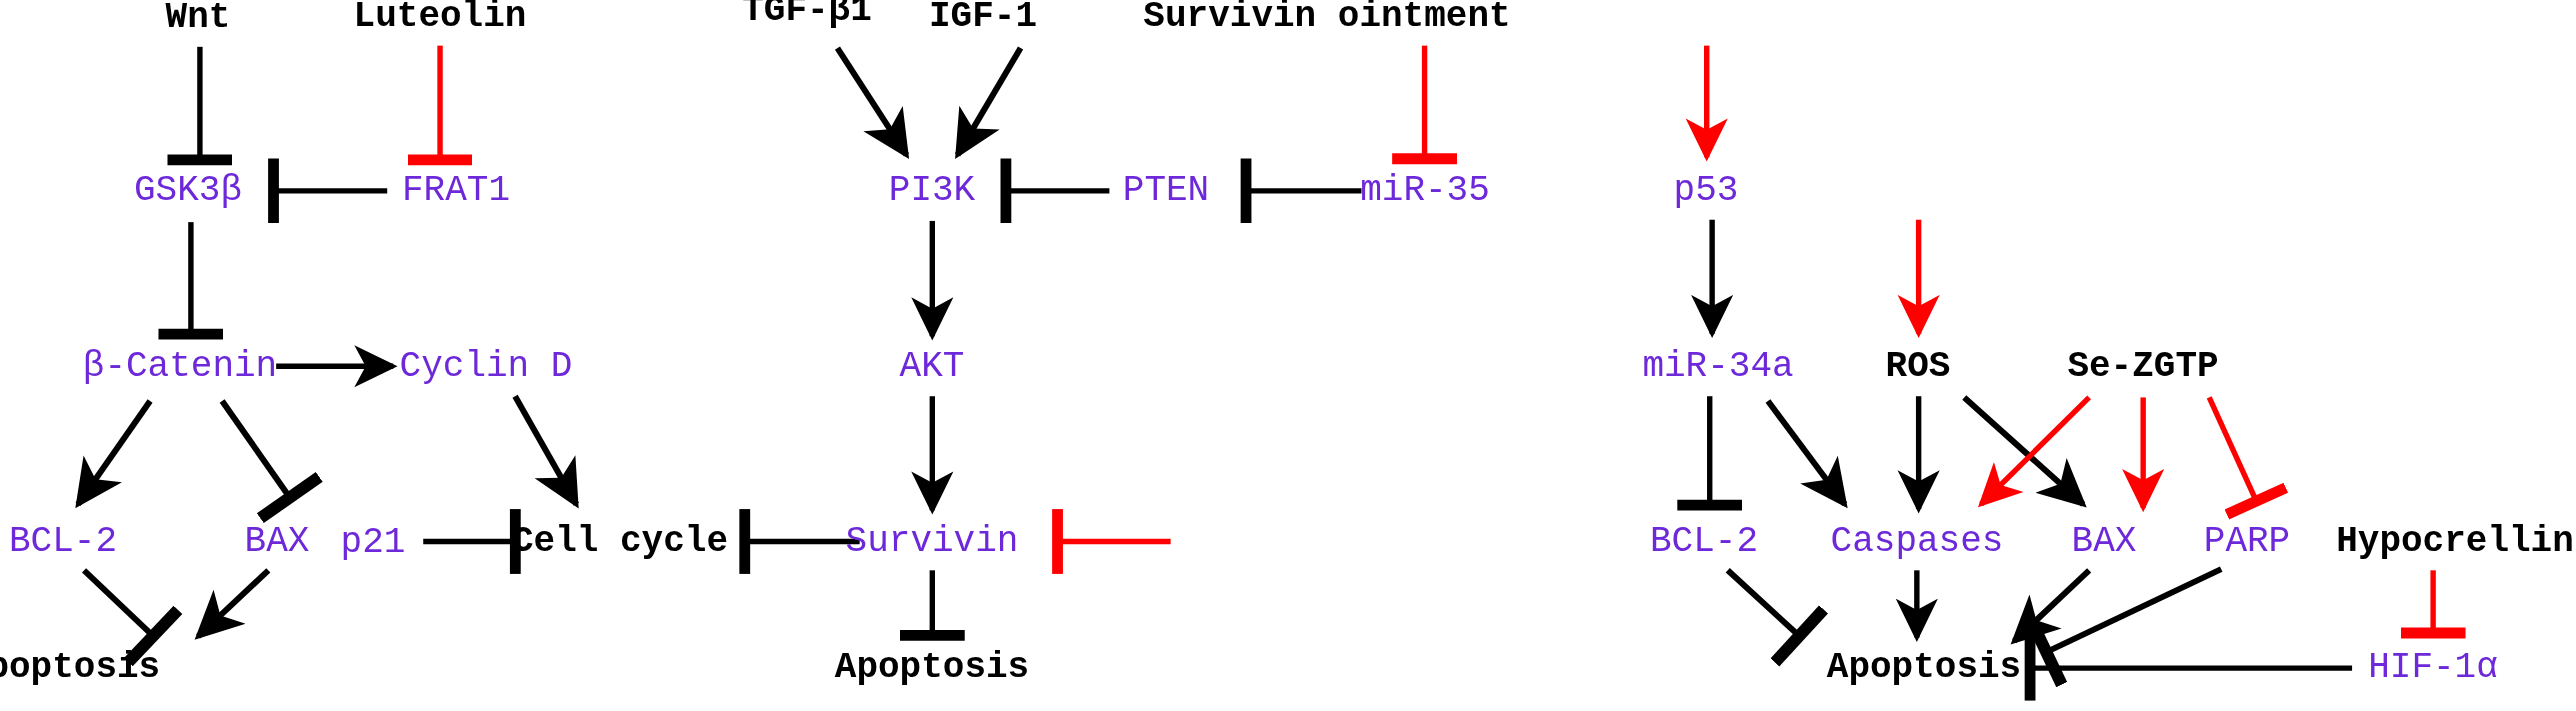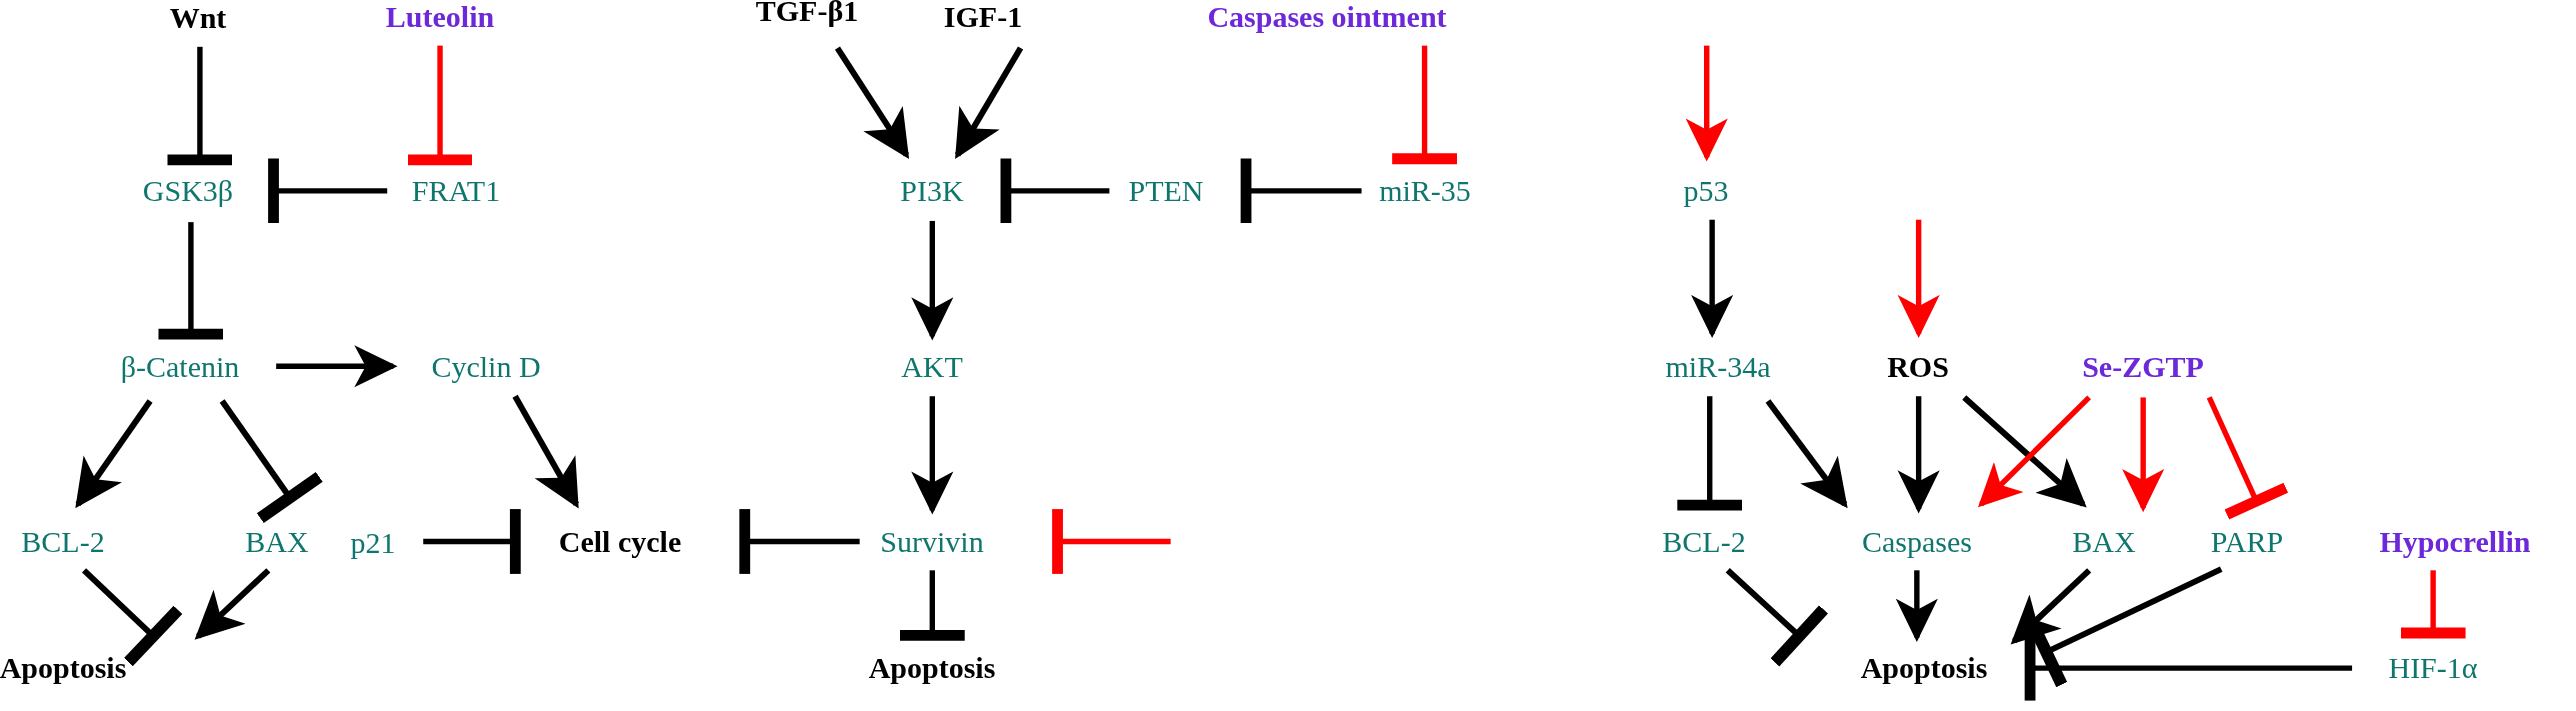--- a/index.html
+++ b/index.html
@@ -1,23 +1,23 @@
 <!DOCTYPE html>
 <html style="font-size:9.6px"><head>
 <meta charset="utf-8">
 <style>
   html,body{margin:0;padding:0;background:#ffffff;}
   #stage{position:relative;width:2576px;height:712px;background:#fff;
          font-family:"Liberation Sans", sans-serif;overflow:hidden;}
   svg.edges{position:absolute;left:0;top:0;width:2576px;height:712px;pointer-events:none;}
   .node{position:absolute;transform:translate(-50%,-50%);white-space:nowrap;
-        font-family:Liberation Serif, serif;font-size:30px;color:#000;line-height:1;}
+        font-family:Liberation Mono, monospace;font-size:36px;color:#000;line-height:1;}
   .node.bold{font-weight:bold;}
-  .node.blue{color:#6d28d9;font-weight:bold;}
-  .node.black{color:#0f766e;text-align:right;}
+  .node.blue{color:#000000;font-weight:bold;}
+  .node.black{color:#6d28d9;text-align:right;}
 </style>
 </head>
 <body>
 
 <div id="stage">
   <svg class="edges" viewBox="0 0 4291 1186" xmlns="http://www.w3.org/2000/svg">
     <defs>
       <marker id="ah-black" markerWidth="9" markerHeight="9" refX="7.2" refY="4.5" orient="auto" markerUnits="strokeWidth">
         <path d="M0,0.6 L8,4.5 L0,8.4 L2.1,4.5 Z" fill="#000000"></path>
       </marker>
@@ -114,21 +114,21 @@
   <div class="node black" style="left:180px;top:367px;">β-Catenin</div>
   <div class="node black" style="left:486px;top:367px;">Cyclin D</div>
   <div class="node black" style="left:63px;top:542px;">BCL-2</div>
   <div class="node black" style="left:277px;top:542px;">BAX</div>
   <div class="node black" style="left:373px;top:543px;">p21</div>
   <div class="node bold" style="left:620px;top:542px;">Cell cycle</div>
   <div class="node bold" style="left:63px;top:668px;">Apoptosis</div>
 
   <div class="node bold" style="left:807px;top:11px;">TGF-β1</div>
   <div class="node bold" style="left:983px;top:17px;">IGF-1</div>
-  <div class="node blue" style="left:1327px;top:17px;">Caspases ointment</div>
+  <div class="node blue" style="left:1327px;top:17px;">Survivin ointment</div>
   <div class="node black" style="left:932px;top:191px;">PI3K</div>
   <div class="node black" style="left:1166px;top:191px;">PTEN</div>
   <div class="node black" style="left:1425px;top:191px;">miR-35</div>
   <div class="node black" style="left:932px;top:367px;">AKT</div>
   <div class="node black" style="left:932px;top:542px;">Survivin</div>
   <div class="node bold" style="left:932px;top:668px;">Apoptosis</div>
 
   <div class="node black" style="left:1706px;top:191px;">p53</div>
   <div class="node black" style="left:1718px;top:367px;">miR-34a</div>
   <div class="node bold" style="left:1918px;top:367px;">ROS</div>

